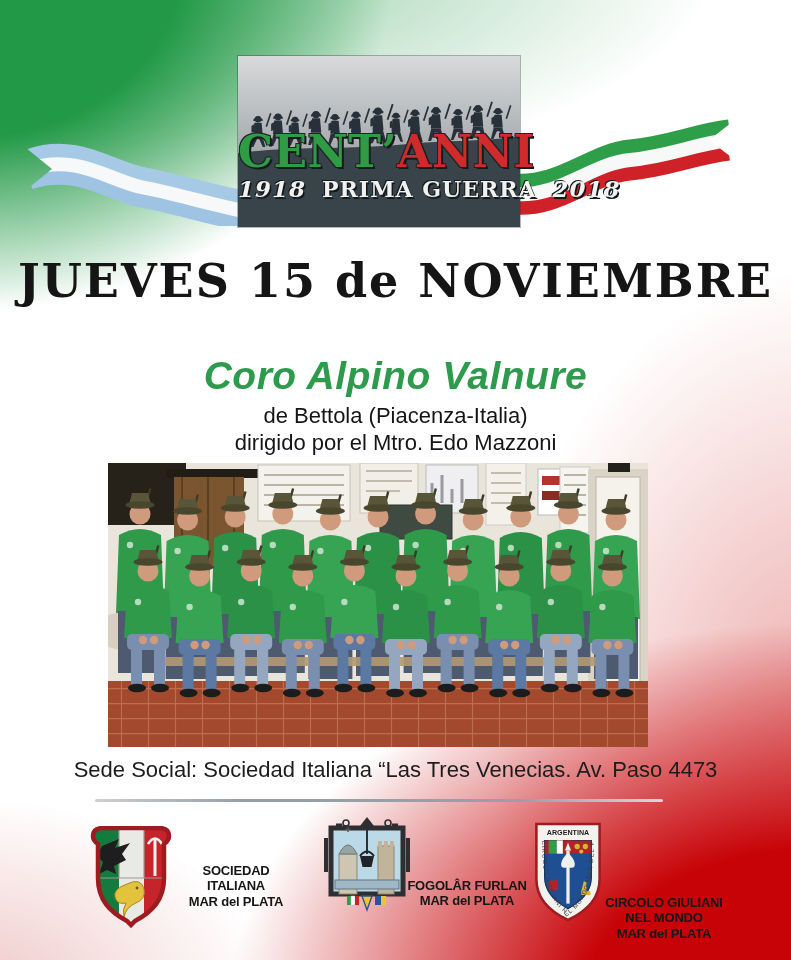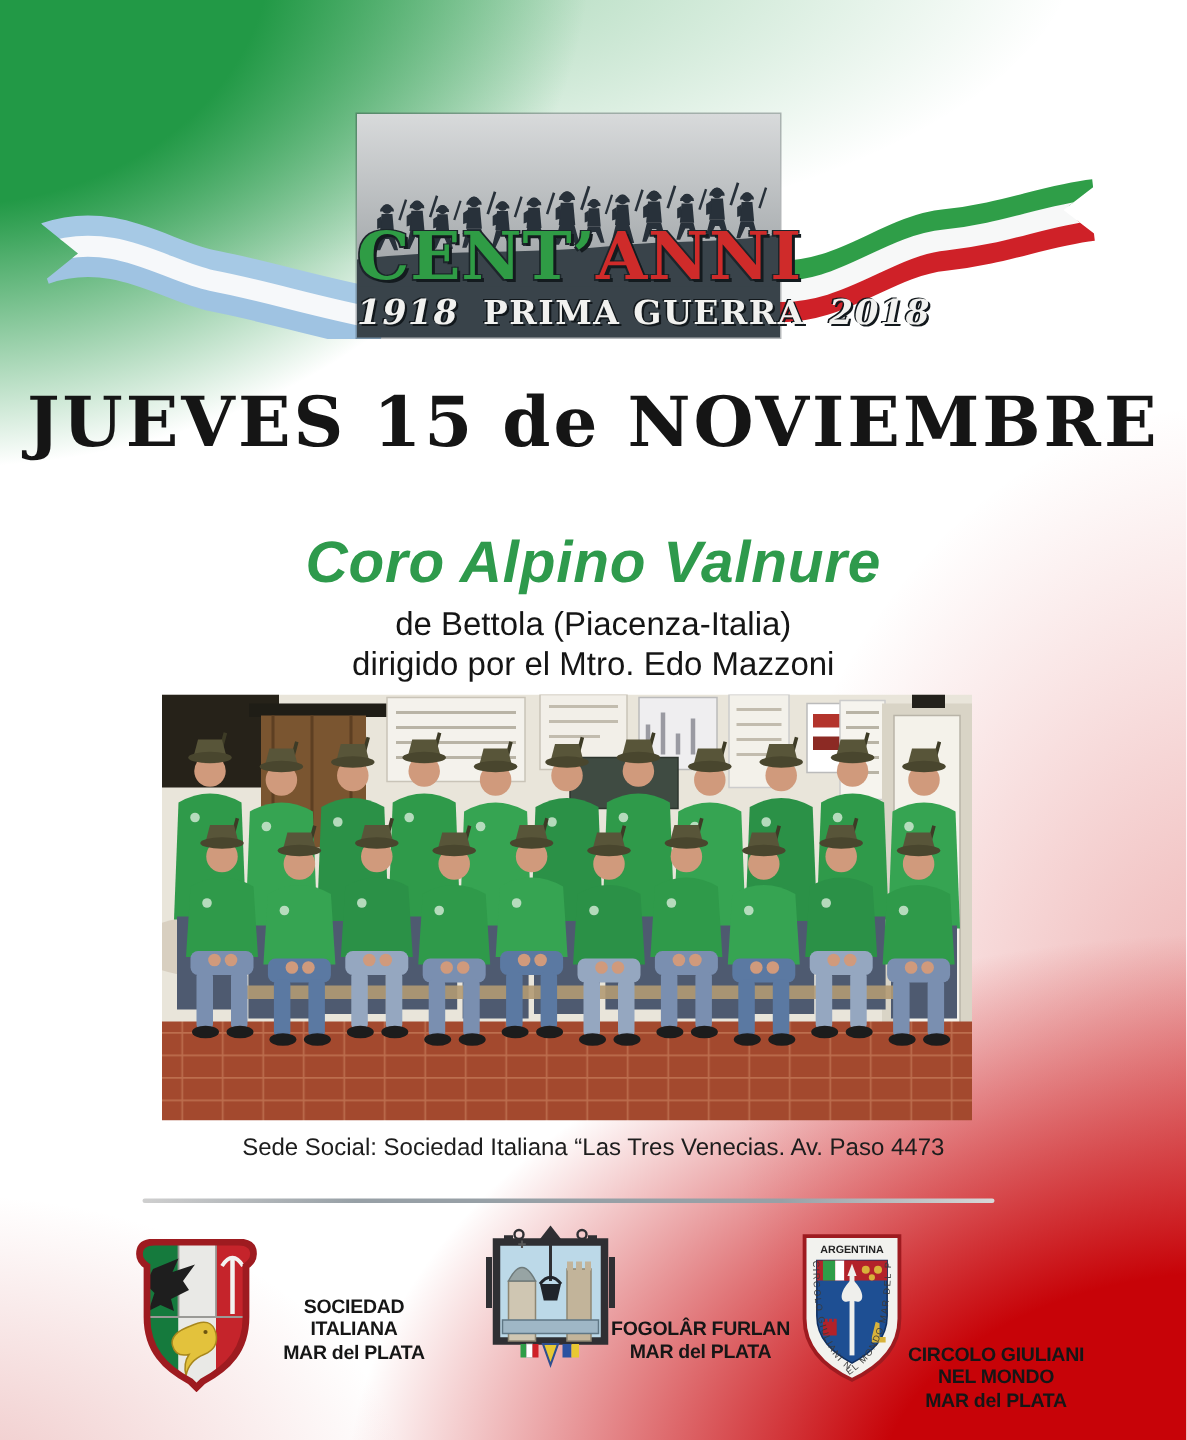--- a/index.html
+++ b/index.html
@@ -9,42 +9,42 @@
     background:
       radial-gradient(ellipse 560px 460px at -4% -4%, #229946 38%, rgba(34,153,70,0) 76%),
       radial-gradient(ellipse 780px 300px at 20% -4%, rgba(34,153,70,.50), rgba(34,153,70,0) 72%),
       radial-gradient(ellipse 420px 280px at -4% 104%, rgba(225,150,150,.55), rgba(225,150,150,0) 72%),
       radial-gradient(ellipse 740px 470px at 104% 104%, #c70308 32%, rgba(199,3,8,0) 80%),
       radial-gradient(ellipse 460px 640px at 104% 76%, rgba(214,70,70,.45), rgba(214,70,70,0) 72%),
       #ffffff;
   }
   .abs{position:absolute;}
   
-  .banner-box{left:238px;top:76px;width:282px;height:149px;background:#39434a;z-index:3;box-shadow:0 0 0 1px rgba(40,48,54,.35);}
+  .banner-box{left:238px;top:56px;width:282px;height:171px;background:#39434a;z-index:3;box-shadow:0 0 0 1px rgba(40,48,54,.35);}
   .banner-box svg{display:block;}
   .cent{left:0;right:0;top:74px;text-align:center;font-family:"DejaVu Serif",serif;font-weight:900;
         font-size:44px;line-height:1;letter-spacing:.5px;z-index:4;
         text-shadow:2px 2px 0 #141b1f,-1px -1px 0 #1d262b,1px -1px 0 #1d262b,-1px 1px 0 #1d262b;}
   .cent .c-green{color:#2f9c45;}
   .cent .c-red{color:#cf2b2a;}
   .banner-sub{left:0;right:0;top:119px;text-align:center;z-index:4;color:#f1f1ef;white-space:nowrap;
         text-shadow:1.5px 1.5px 0 #12181c,-1px -1px 0 #12181c;}
   .banner-sub .yr{font:italic 700 23px "DejaVu Serif",serif;letter-spacing:1px;}
   .banner-sub .war{font:800 22px "DejaVu Serif",serif;letter-spacing:1px;margin:0 16px;}
   .ribbon{z-index:1;}
   
   .txt-c{left:0;right:0;text-align:center;color:#151515;}
   .date-line{top:254px;font-family:"DejaVu Serif",serif;font-weight:900;font-size:46px;letter-spacing:2px;}
   .time-line{top:309px;font-size:23px;}
   .time-line .time{font-family:"DejaVu Serif",serif;font-weight:900;font-size:27px;color:#1b74bc;margin-right:10px;letter-spacing:1px;}
   .time-line .bold{font-weight:700;}
   .choir-name{top:354px;font-style:italic;font-weight:700;font-size:39px;color:#2e9a4c;letter-spacing:.5px;}
   .origin{top:403px;font-size:22px;}
   .director{top:430px;font-size:22px;}
-  .venue{top:757px;font-size:16px;color:#1d1d1d;}
+  .venue{top:757px;font-size:22px;color:#1d1d1d;}
   .divider{top:799px;left:95px;width:568px;height:3px;border-radius:2px;
            background:linear-gradient(90deg,#cfcfcf,#97a0a6 25%,#97a0a6 75%,#d8d8d8);}
   
   .photo{left:108px;top:463px;width:540px;height:284px;z-index:2;}
   
   .logo-caption{font-weight:700;font-size:13px;line-height:1.18;letter-spacing:-.2px;color:#161616;text-align:center;}
   .cap1{left:172px;top:863px;width:128px;}
   .cap2{left:406px;top:878px;width:122px;}
   .cap3{left:596px;top:871px;width:136px;margin-top:24px;}
 </style>

